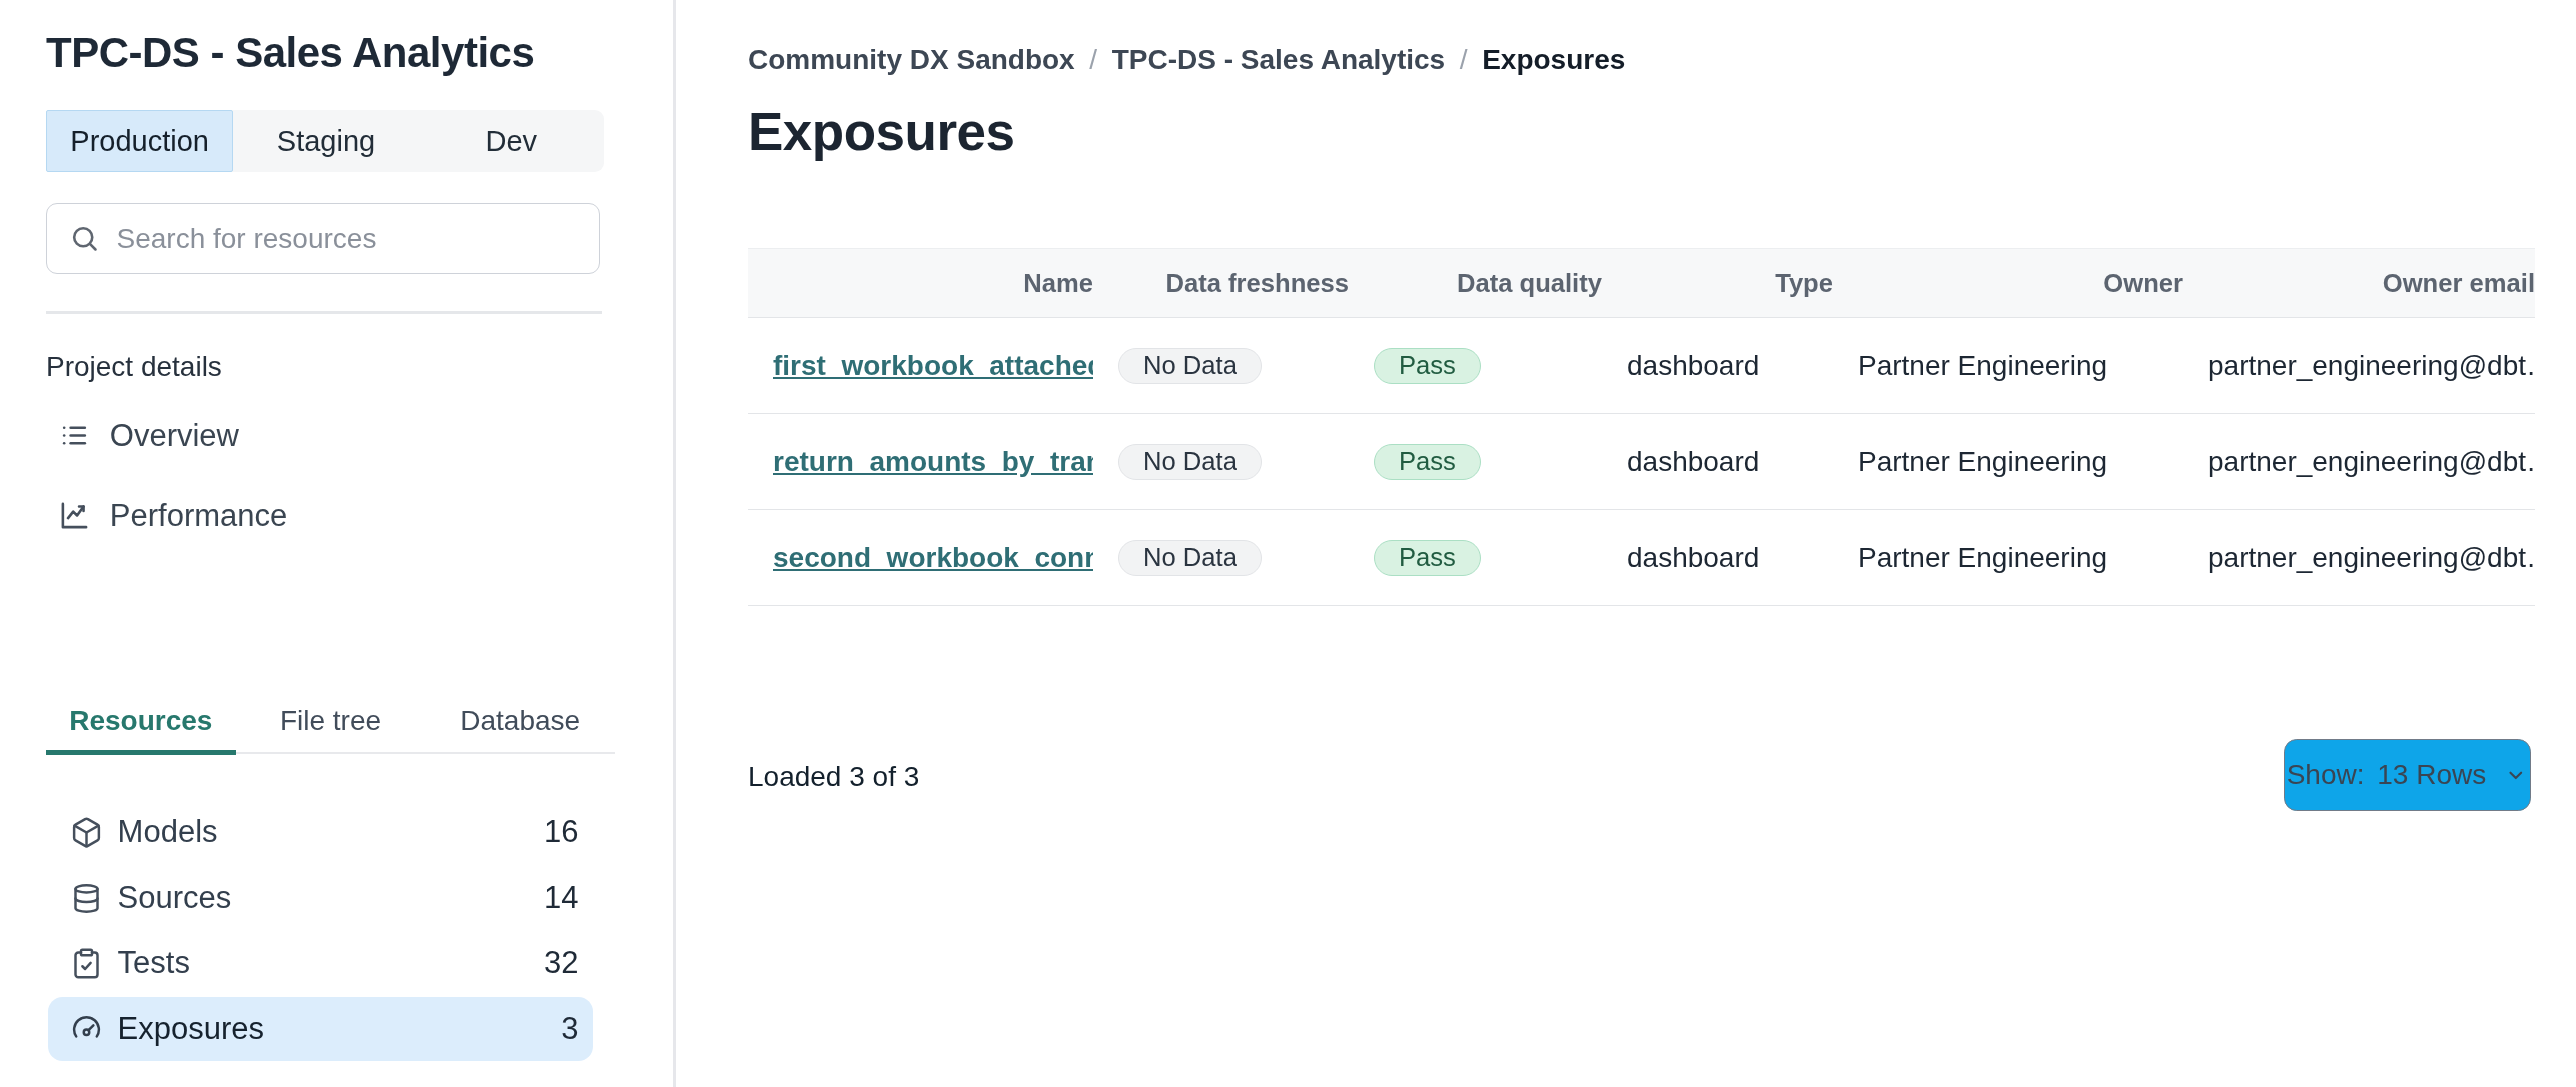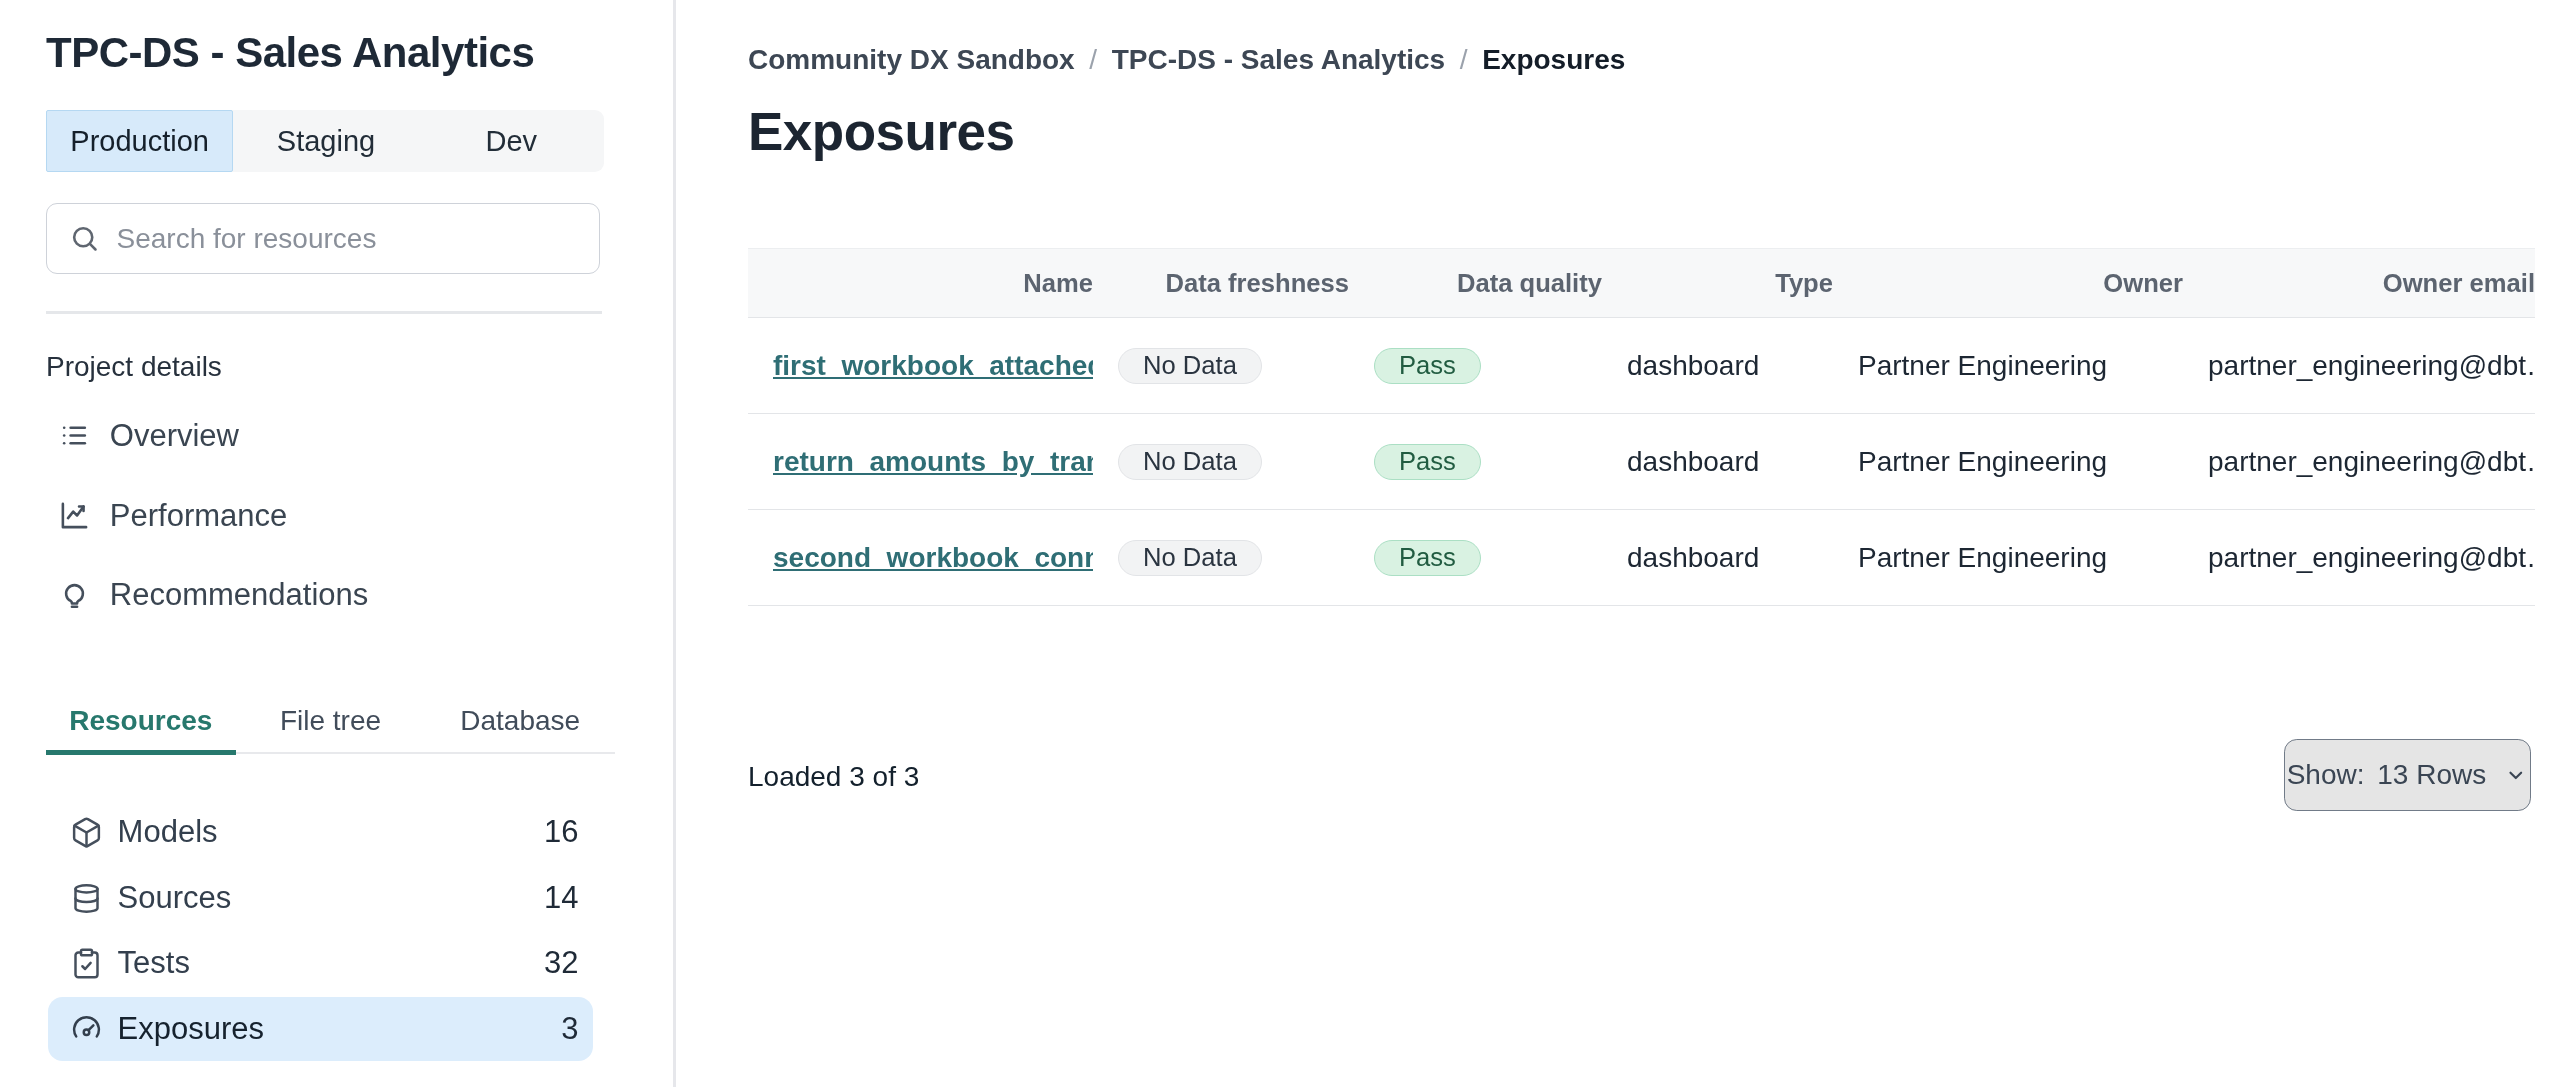--- a/index.html
+++ b/index.html
@@ -68,21 +68,21 @@
   .name-link .nm { text-decoration:underline; text-decoration-color:#2f6e75; }
 
   .pill { display:inline-flex; align-items:center; height:36px; padding:0 24px; border-radius:913px;
           font-size:25.6px; }
   .pill.neutral { background:#f2f3f4; border:1.8px solid #e2e4e7; color:#2a3440; }
   .pill.pass { background:#d9f2e2; border:1.8px solid #abdfc4; color:#215c41; }
 
   .loaded-text { position:absolute; left:748px; top:761px; font-size:28px; color:#13202c; }
 
   .show-rows { position:absolute; left:2284px; top:739px; width:247px; height:72px;
-               border:1.8px solid #717b88; border-radius:12.8px; background:#e5e5e5;
+               border:1.8px solid #717b88; border-radius:12.8px; background:#0ea5e9;
                display:flex; align-items:center; justify-content:center; gap:12.8px;
                font-size:28px; color:#3a4553; cursor:pointer; font-family:"Liberation Sans", sans-serif; }
   .show-rows svg { margin-left:3.7px; }
 </style>
 </head>
 <body>
 
 <div class="sidebar">
 
   <div class="project-title">TPC-DS - Sales Analytics</div>
@@ -119,27 +119,20 @@
 
   <div class="nav-item" style="top:490px">
     <svg width="31" height="31" viewBox="0 0 24 24" fill="none" stroke="#454f5c" stroke-width="2" stroke-linecap="round" stroke-linejoin="round">
       <path d="M3 3v18h18"></path>
         <path d="M7 14l4-5 3 3 5-7"></path>
         <path d="M19 5h-3.5M19 5v3.5"></path>
     </svg>
     <span class="lbl">Performance</span>
   </div>
 
-  <div class="nav-item" style="top:569px">
-    <svg width="31" height="31" viewBox="0 0 24 24" fill="none" stroke="#454f5c" stroke-width="2" stroke-linecap="round" stroke-linejoin="round">
-      <path d="M9 17a6.5 6.5 0 1 1 6 0c-.7.4-1 1-1 1.7V19h-4v-.3c0-.7-.3-1.3-1-1.7z"></path>
-      <line x1="10" y1="21.5" x2="14" y2="21.5"></line>
-    </svg>
-    <span class="lbl">Recommendations</span>
-  </div>
 
   <div class="res-tabs">
     <div class="res-tab active">Resources</div>
     <div class="res-tab">File tree</div>
     <div class="res-tab">Database</div>
   </div>
 
   <div class="res-item" style="top:800px">
     <svg width="33" height="33" viewBox="0 0 24 24" fill="none" stroke="#454f5c" stroke-width="1.8" stroke-linecap="round" stroke-linejoin="round">
       <path d="M21 16V8a2 2 0 0 0-1-1.73l-7-4a2 2 0 0 0-2 0l-7 4A2 2 0 0 0 3 8v8a2 2 0 0 0 1 1.73l7 4a2 2 0 0 0 2 0l7-4A2 2 0 0 0 21 16z"></path>

